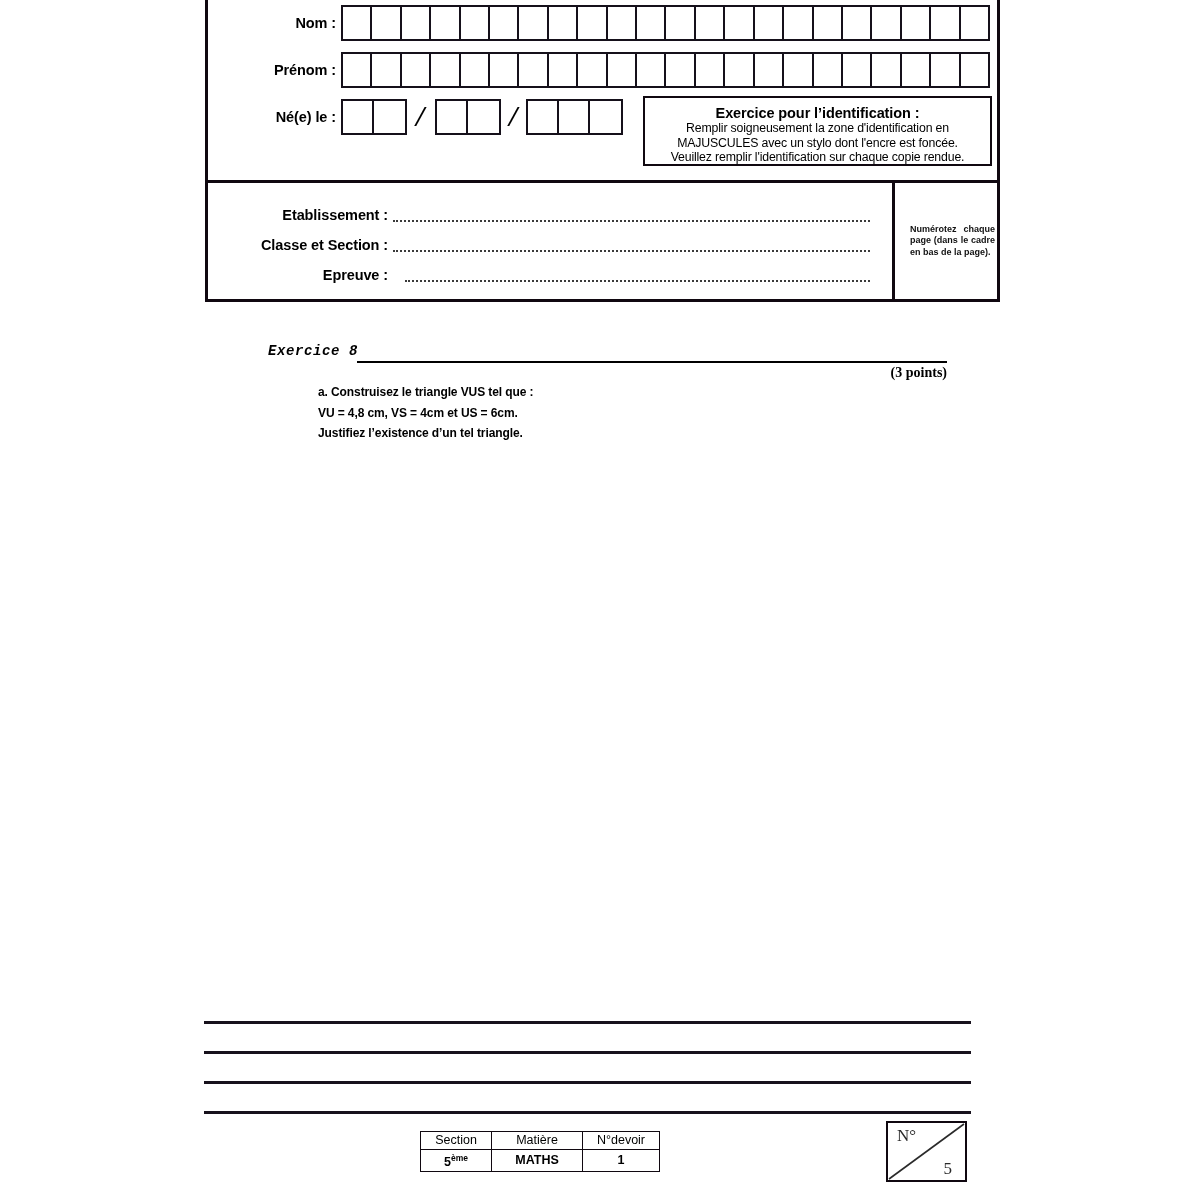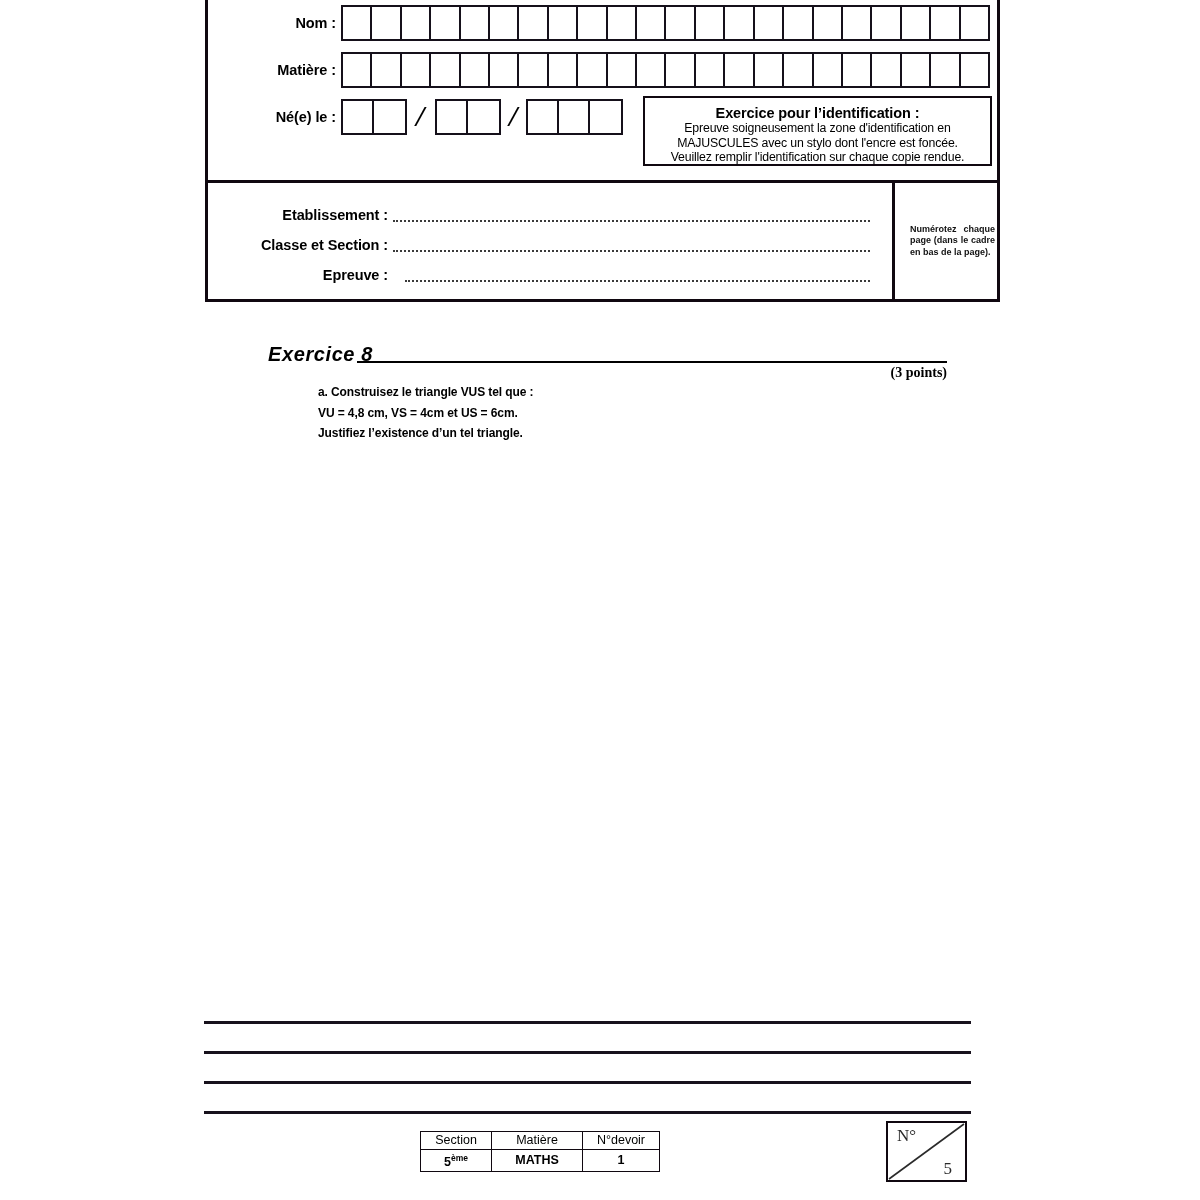--- a/index.html
+++ b/index.html
@@ -188,22 +188,22 @@
     width: 700px;
   }
   #exercise-head {
     position: relative;
     height: 22px;
   }
   #exercise-title {
     position: absolute;
     left: 0;
     top: 0;
-    font-family: Liberation Sans, sans-serif;
-    font-size: 20px;
+    font-family: Liberation Mono, monospace;
+    font-size: 14px;
     font-weight: bold;
     font-style: italic;
     letter-spacing: 0.6px;
   }
   #exercise-rule {
     position: absolute;
     left: 89px;
     top: 18px;
     width: 590px;
     height: 0;
@@ -323,21 +323,21 @@
           <div class="cell"></div>
           <div class="cell"></div>
           <div class="cell"></div>
           <div class="cell"></div>
           <div class="cell"></div>
           <div class="cell"></div>
         </div>
     </div>
 
     <div class="field-row" style="top:52px;">
-      <div class="field-label">Matière :</div>
+      <div class="field-label">Prénom :</div>
       <div class="cell-grid" id="grid-prenom" style="left:133px; width:649px;">
           <div class="cell"></div>
           <div class="cell"></div>
           <div class="cell"></div>
           <div class="cell"></div>
           <div class="cell"></div>
           <div class="cell"></div>
           <div class="cell"></div>
           <div class="cell"></div>
           <div class="cell"></div>
@@ -371,21 +371,21 @@
       <div class="slash" style="left:301px;">/</div>
       <div class="date-group" id="grid-year" style="left:318px;">
           <div class="cell"></div>
           <div class="cell"></div>
           <div class="cell"></div>
         </div>
     </div>
 
     <div id="consigne-box">
       <div id="consigne-title">Exercice pour l’identification :</div>
-      <div class="consigne-line">Epreuve soigneusement la zone d'identification en</div>
+      <div class="consigne-line">Remplir soigneusement la zone d'identification en</div>
       <div class="consigne-line">MAJUSCULES avec un stylo dont l'encre est foncée.</div>
       <div class="consigne-line">Veuillez remplir l'identification sur chaque copie rendue.</div>
     </div>
   </div>
 
   <div id="id-lower">
     <div id="id-lower-left">
 
       <div class="dotted-row" style="top:17px;">
         <div class="dotted-label">Etablissement :</div>

